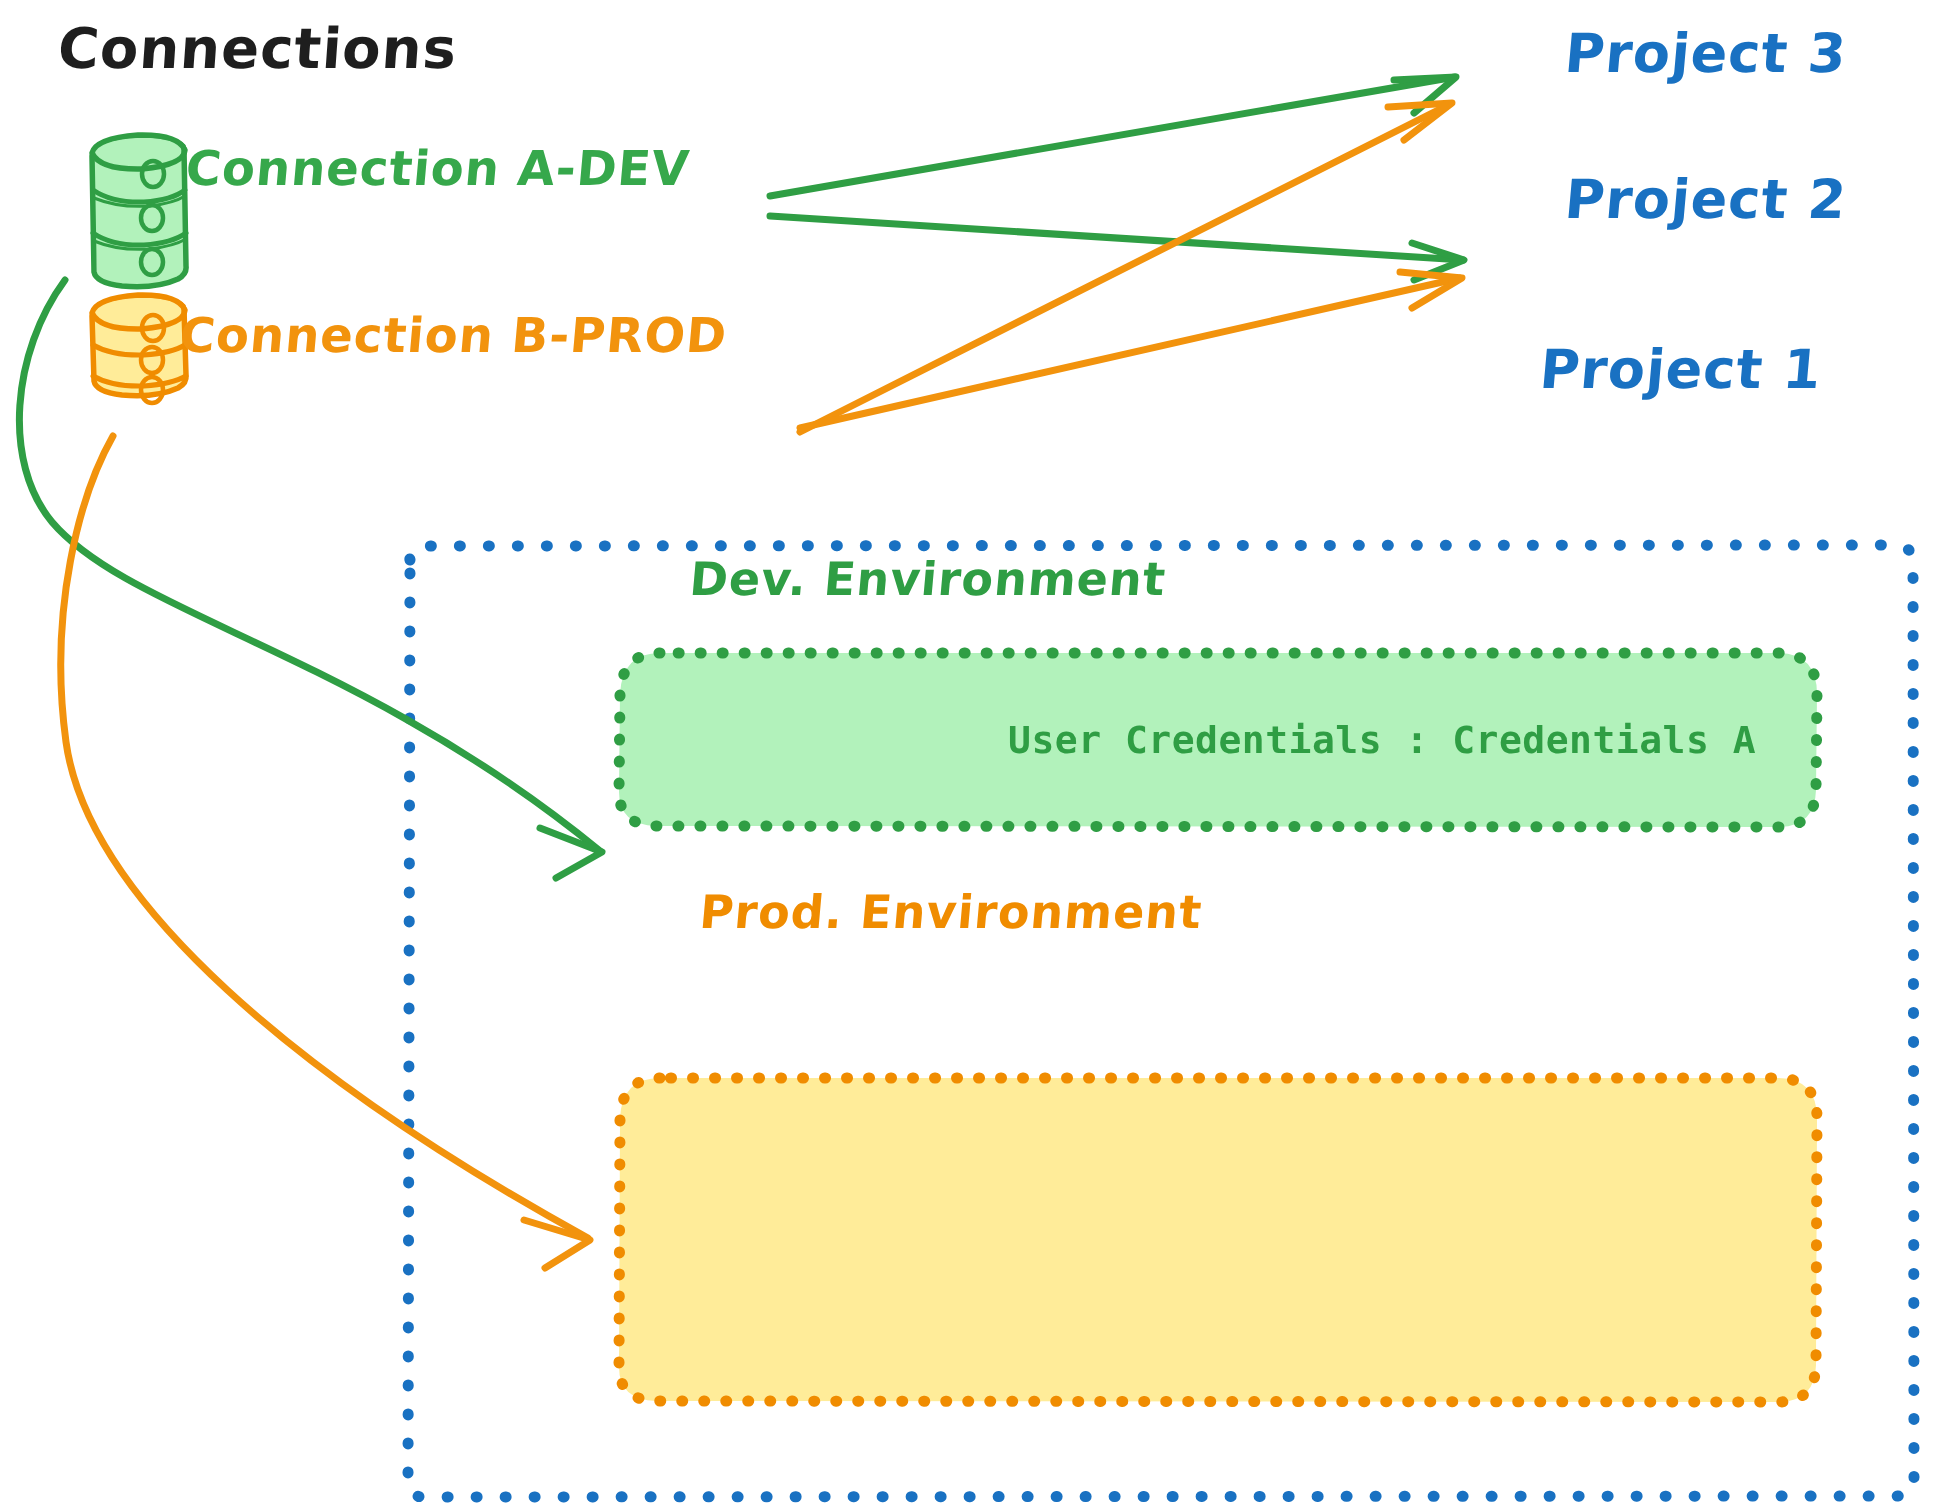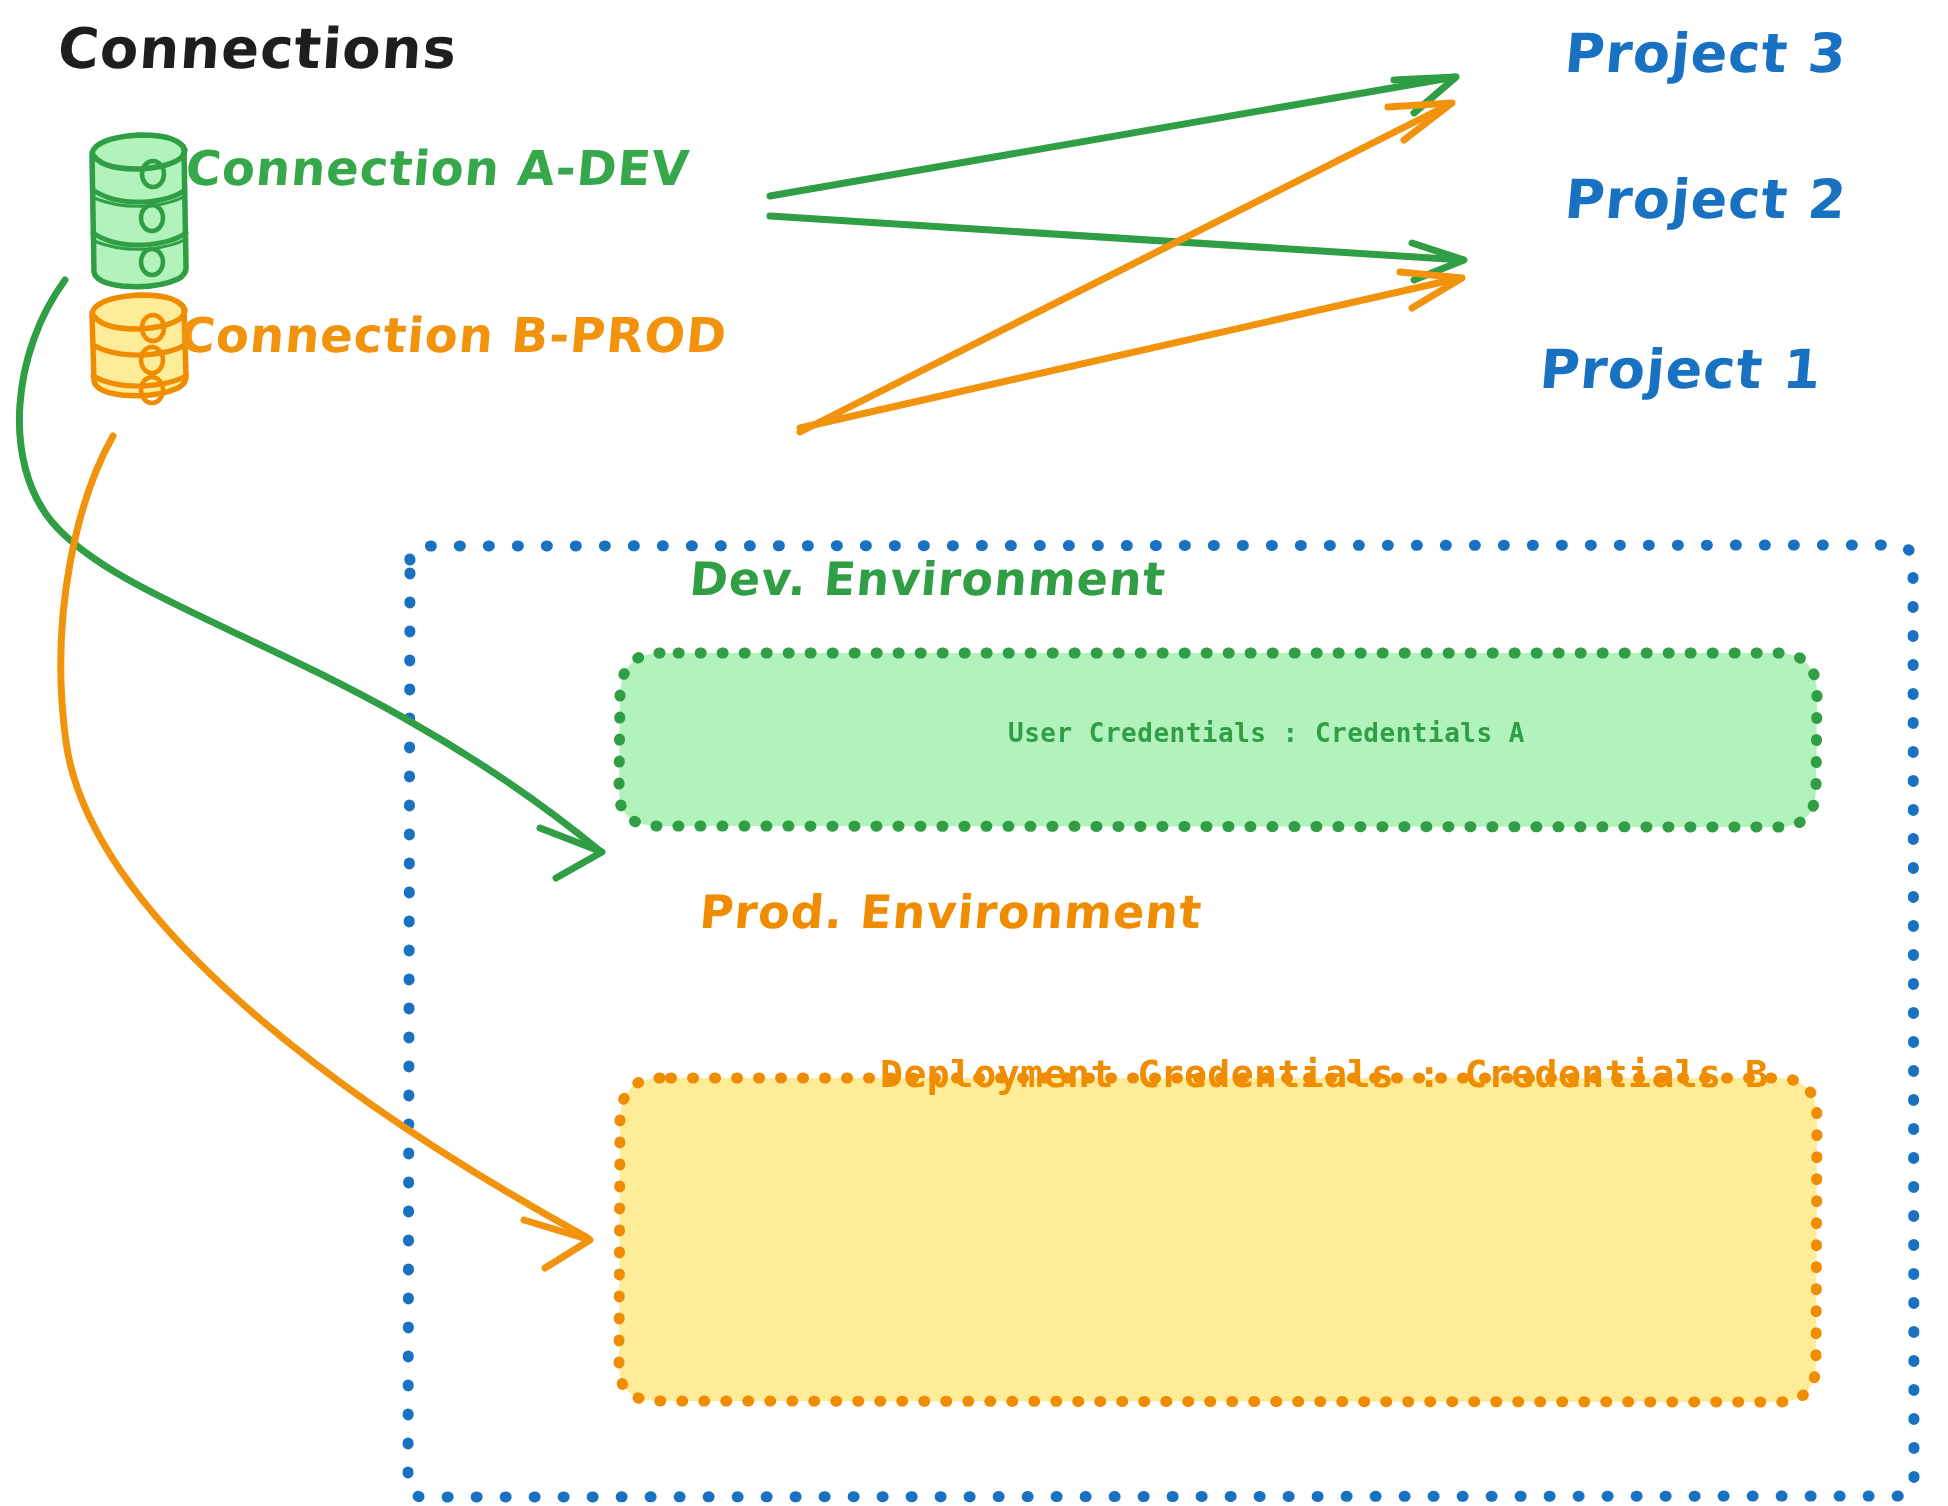--- a/index.html
+++ b/index.html
@@ -38,21 +38,21 @@
     left:180px;top:307px;font-size:48px;color:#f2930d;
     transform:skewX(-5deg);
   }
   #label-project-3{left:1565px;top:22px;font-size:54px;color:#1971c2;transform:skewX(-5deg);}
   #label-project-2{top:168px;left:1565px;font-size:54px;color:#1971c2;transform:skewX(-5deg);}
   #label-project-1{top:338px;left:1540px;font-size:54px;color:#1971c2;transform:skewX(-5deg);}
 
   #label-dev-env{left:690px;top:552px;font-size:46px;color:#2f9e44;transform:skewX(-5deg);}
   #label-prod-env{left:700px;top:885px;font-size:46px;color:#f08c00;transform:skewX(-5deg);}
 
-  #label-dev-creds{left:1008px;top:718px;font-size:26px;color:#2f9e44;}
+  #label-dev-creds{left:1008px;top:718px;font-size:38px;color:#2f9e44;}
   #label-prod-creds{left:880px;top:1052px;font-size:38px;color:#f08c00;}
 </style>
 </head>
 <body>
 
 <div id="stage">
 
   <svg class="layer" viewBox="0 0 1948 1506">
 
     <g>
@@ -199,15 +199,14 @@
   <div class="hand" id="label-project-2">Project 2</div>
 
   <div class="hand" id="label-project-1">Project 1</div>
 
   <div class="hand" id="label-dev-env">Dev. Environment</div>
 
   <div class="mono" id="label-dev-creds">User Credentials : Credentials A</div>
 
   <div class="hand" id="label-prod-env">Prod. Environment</div>
 
-  <div class="mono" id="label-prod-creds">Deployment Credentials : Credentials B</div>
 
 </div>
 
 </body></html>

